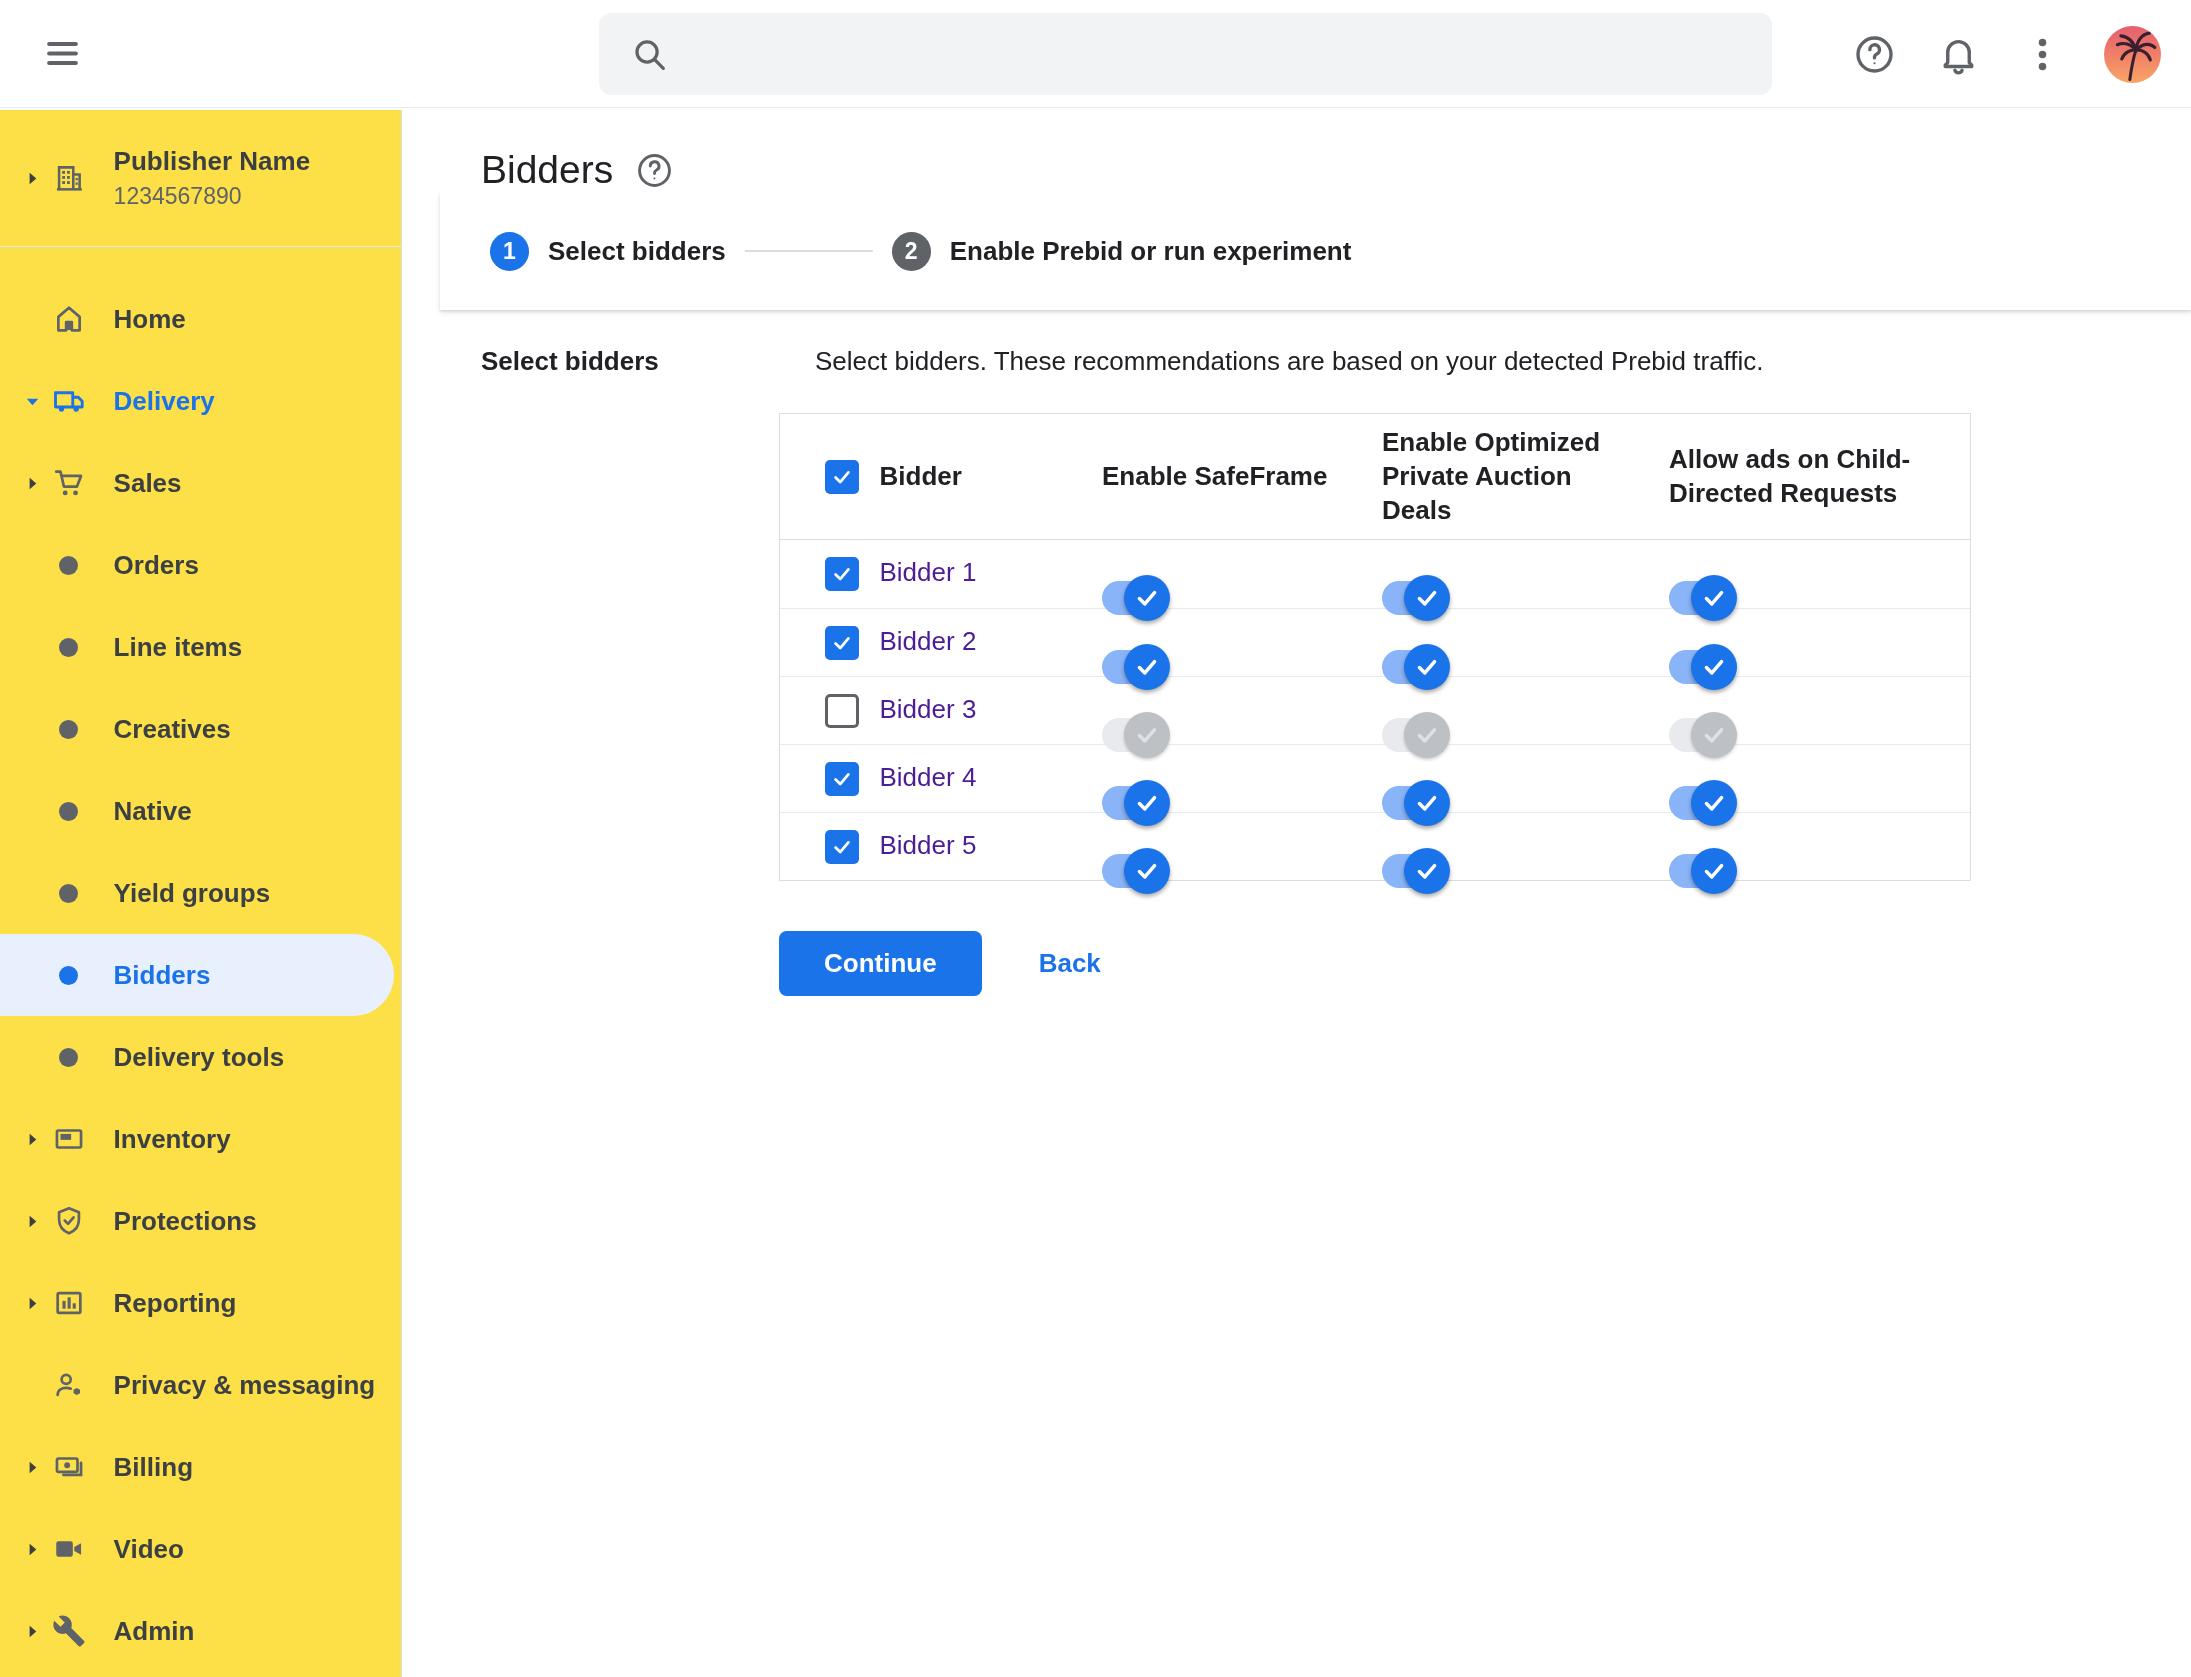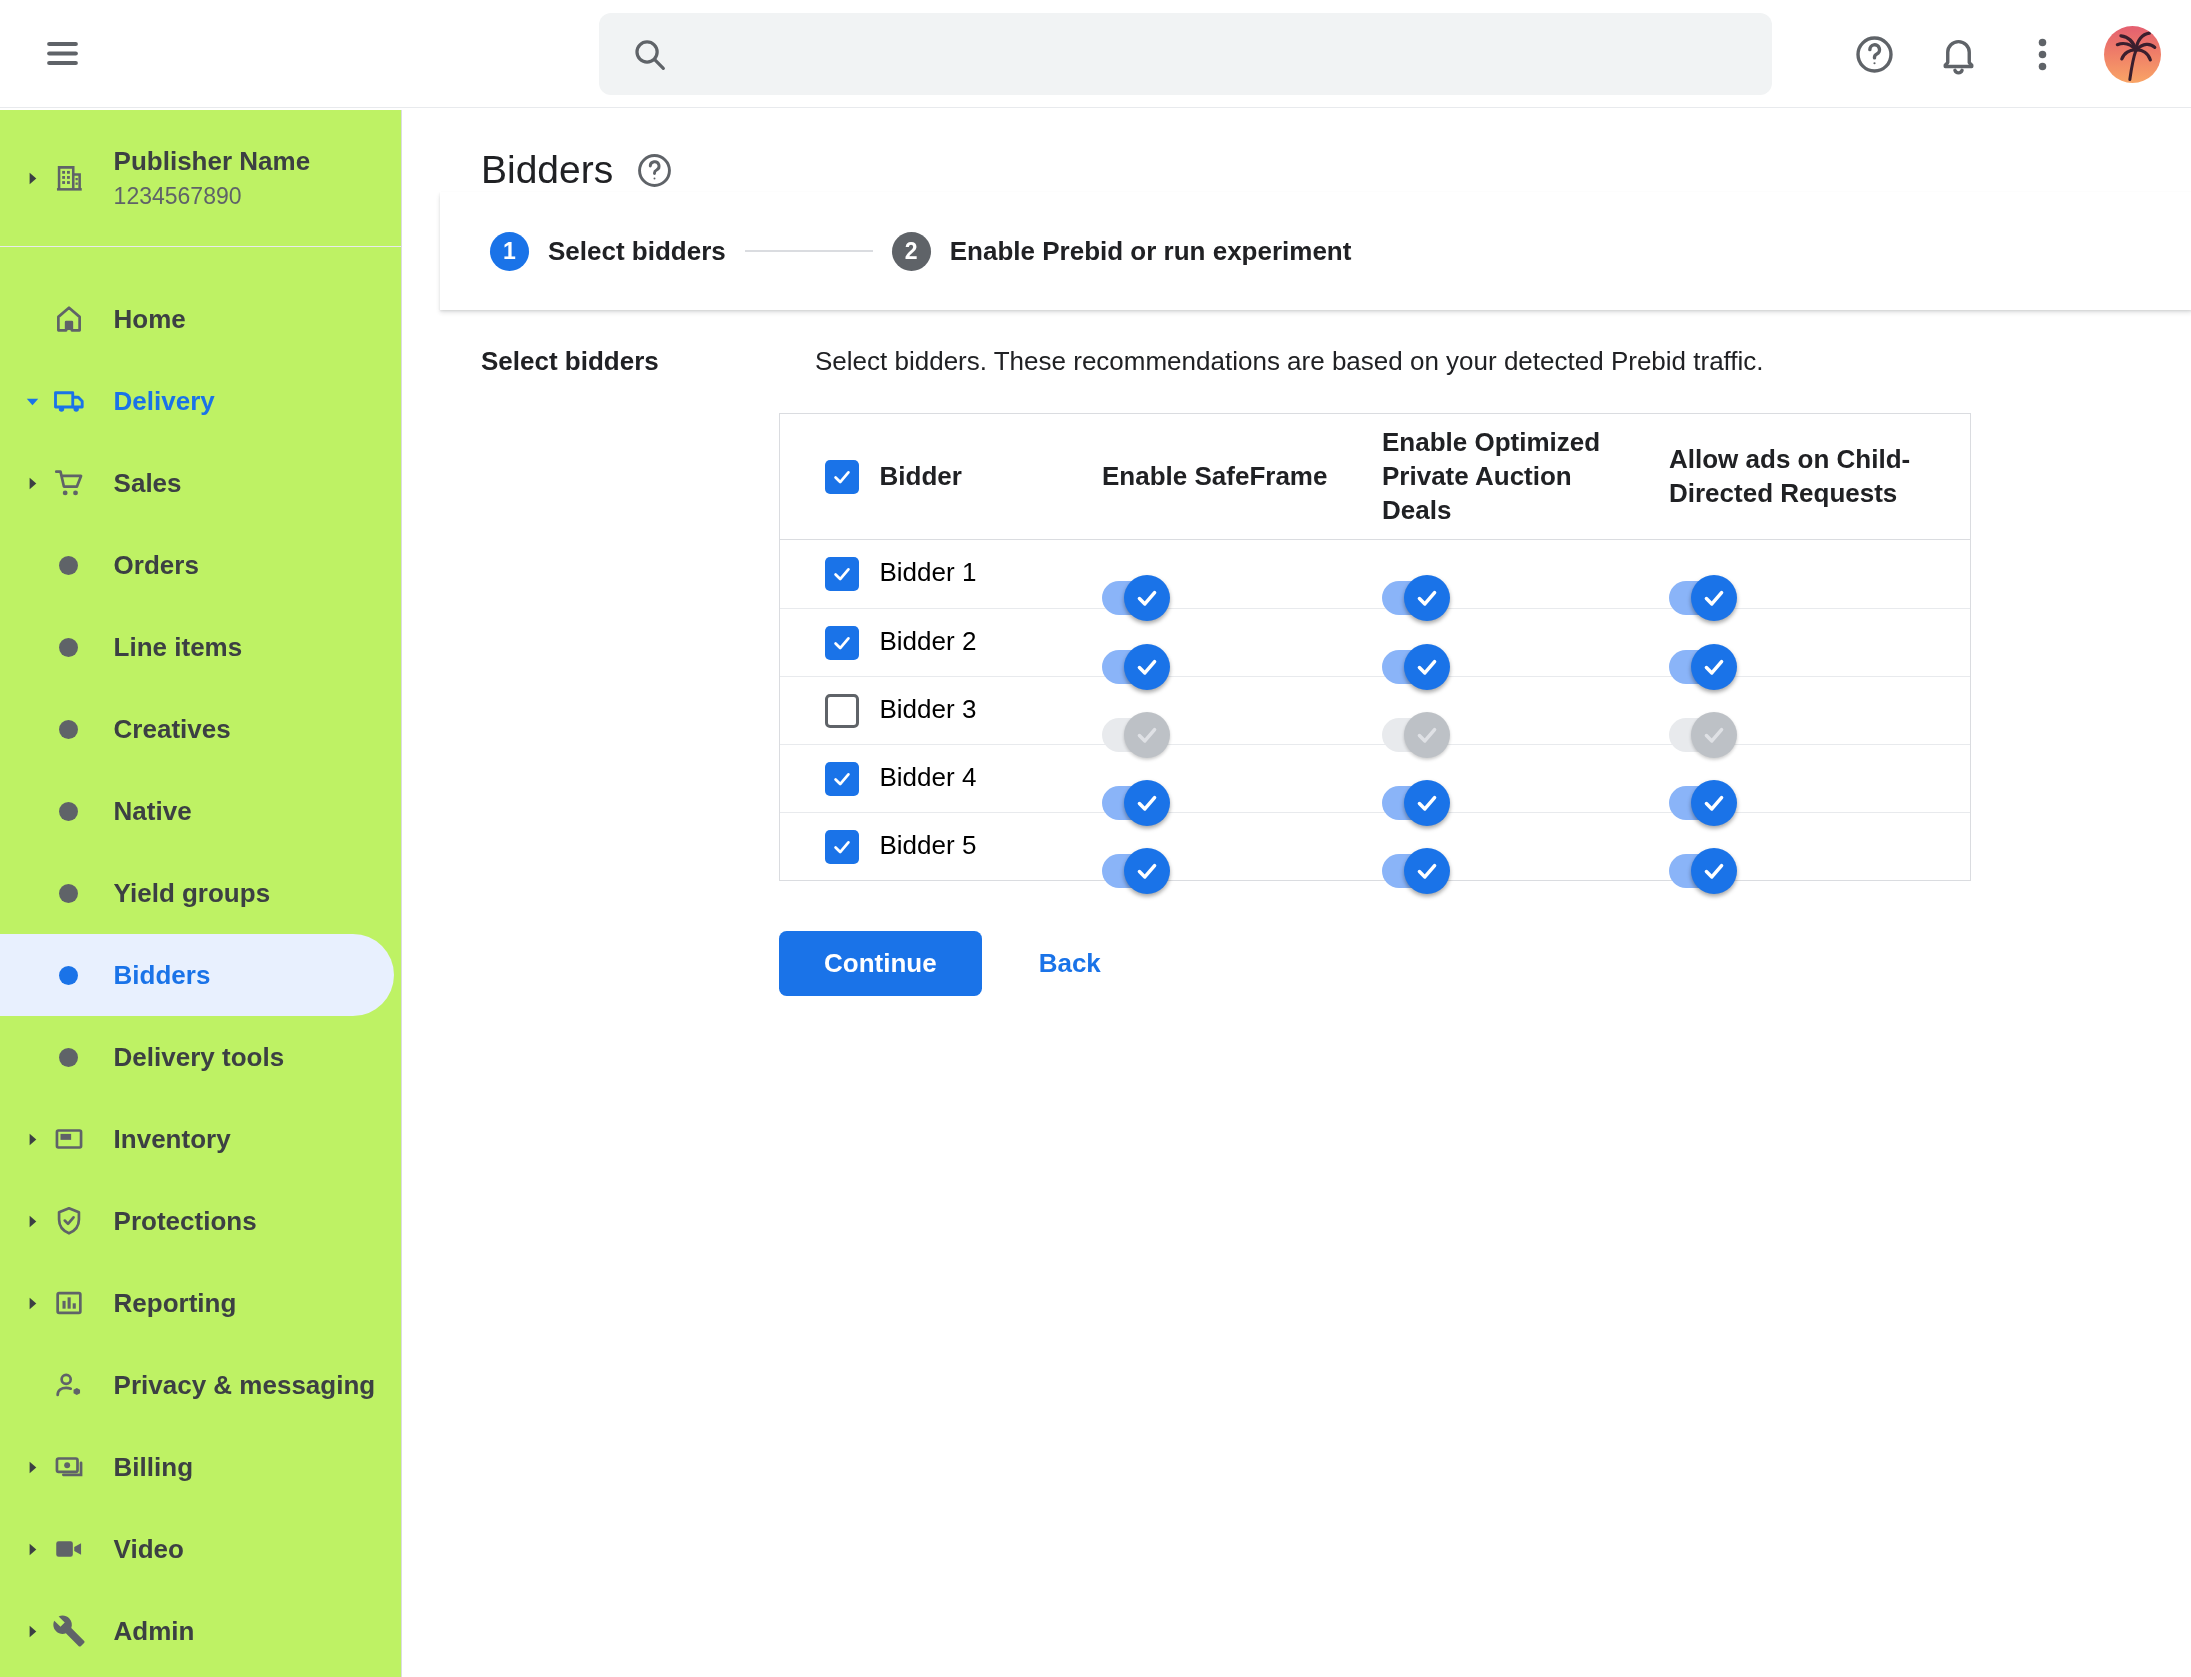--- a/index.html
+++ b/index.html
@@ -30,21 +30,21 @@
     font-size:27px; font-family:"Liberation Sans",sans-serif; color:#202124; margin:0 26px;
   }
   .topbar-right { position:absolute; right:31px; top:0; height:108px; display:flex; align-items:center; gap:39px; }
   .tb-icon { width:45px; height:45px; display:flex; align-items:center; justify-content:center; cursor:pointer; }
   .avatar { width:57px; height:57px; border-radius:50%; overflow:hidden;
     background:linear-gradient(180deg,#e45f70 0%, #ef7e68 48%, #f9a566 100%); cursor:pointer; }
 
   
   .sidebar {
     position:absolute; top:110px; left:0; width:402px; bottom:0;
-    background:#bef264; border-right:1.7px solid #dadce0; overflow:hidden;
+    background:#fde047; border-right:1.7px solid #dadce0; overflow:hidden;
   }
   .publisher {
     height:137px; border-bottom:1.7px solid #e8eaed;
     display:flex; align-items:center; cursor:pointer;
   }
   .caret-slot { width:24px; margin-left:20.5px; display:flex; justify-content:center; flex:none; }
   .icon-slot { width:38px; margin-left:5.1px; display:flex; justify-content:center; flex:none; }
   .publisher-text { margin-left:26px; }
   .publisher-name { font-size:26px; font-weight:bold; color:#3c4043; }
   .publisher-id { font-size:23px; color:#5f6368; margin-top:6.8px; }
@@ -97,21 +97,21 @@
 
   
   .bidders-table { width:1192px; margin-top:36px; border:1.7px solid #dadce0; background:#fff; }
   .thead, .trow { display:grid; grid-template-columns:322px 280px 287px 1fr; align-items:center; }
   .thead { min-height:96px; border-bottom:1.7px solid #dadce0; }
   .trow { height:68px; }
   .trow + .trow { border-top:1.7px solid #e8eaed; }
   .cell-bidder { display:flex; padding-left:45px; }
   .head-label { font-size:26px; font-weight:bold; color:#202124; line-height:1.3; padding:12px 34px 12px 0; }
   .cell-bidder .head-label { padding:0; margin-left:20.5px; }
-  .row-label { font-size:26px; color:#000000; margin-left:20.5px; }
+  .row-label { font-size:26px; color:#4c1d95; margin-left:20.5px; }
 
   .checkbox {
     width:34px; height:34px; border-radius:5.1px; background:#1a73e8; flex:none;
     display:flex; align-items:center; justify-content:center; cursor:pointer;
   }
   .checkbox.off { background:#fff; border:3.4px solid #5f6368; }
 
   .toggle { position:relative; width:68px; height:48px; cursor:pointer; }
   .toggle .track { position:absolute; left:0; top:6.8px; width:57px; height:34px; border-radius:17px; background:#8ab4f8; }
   .toggle .thumb {

